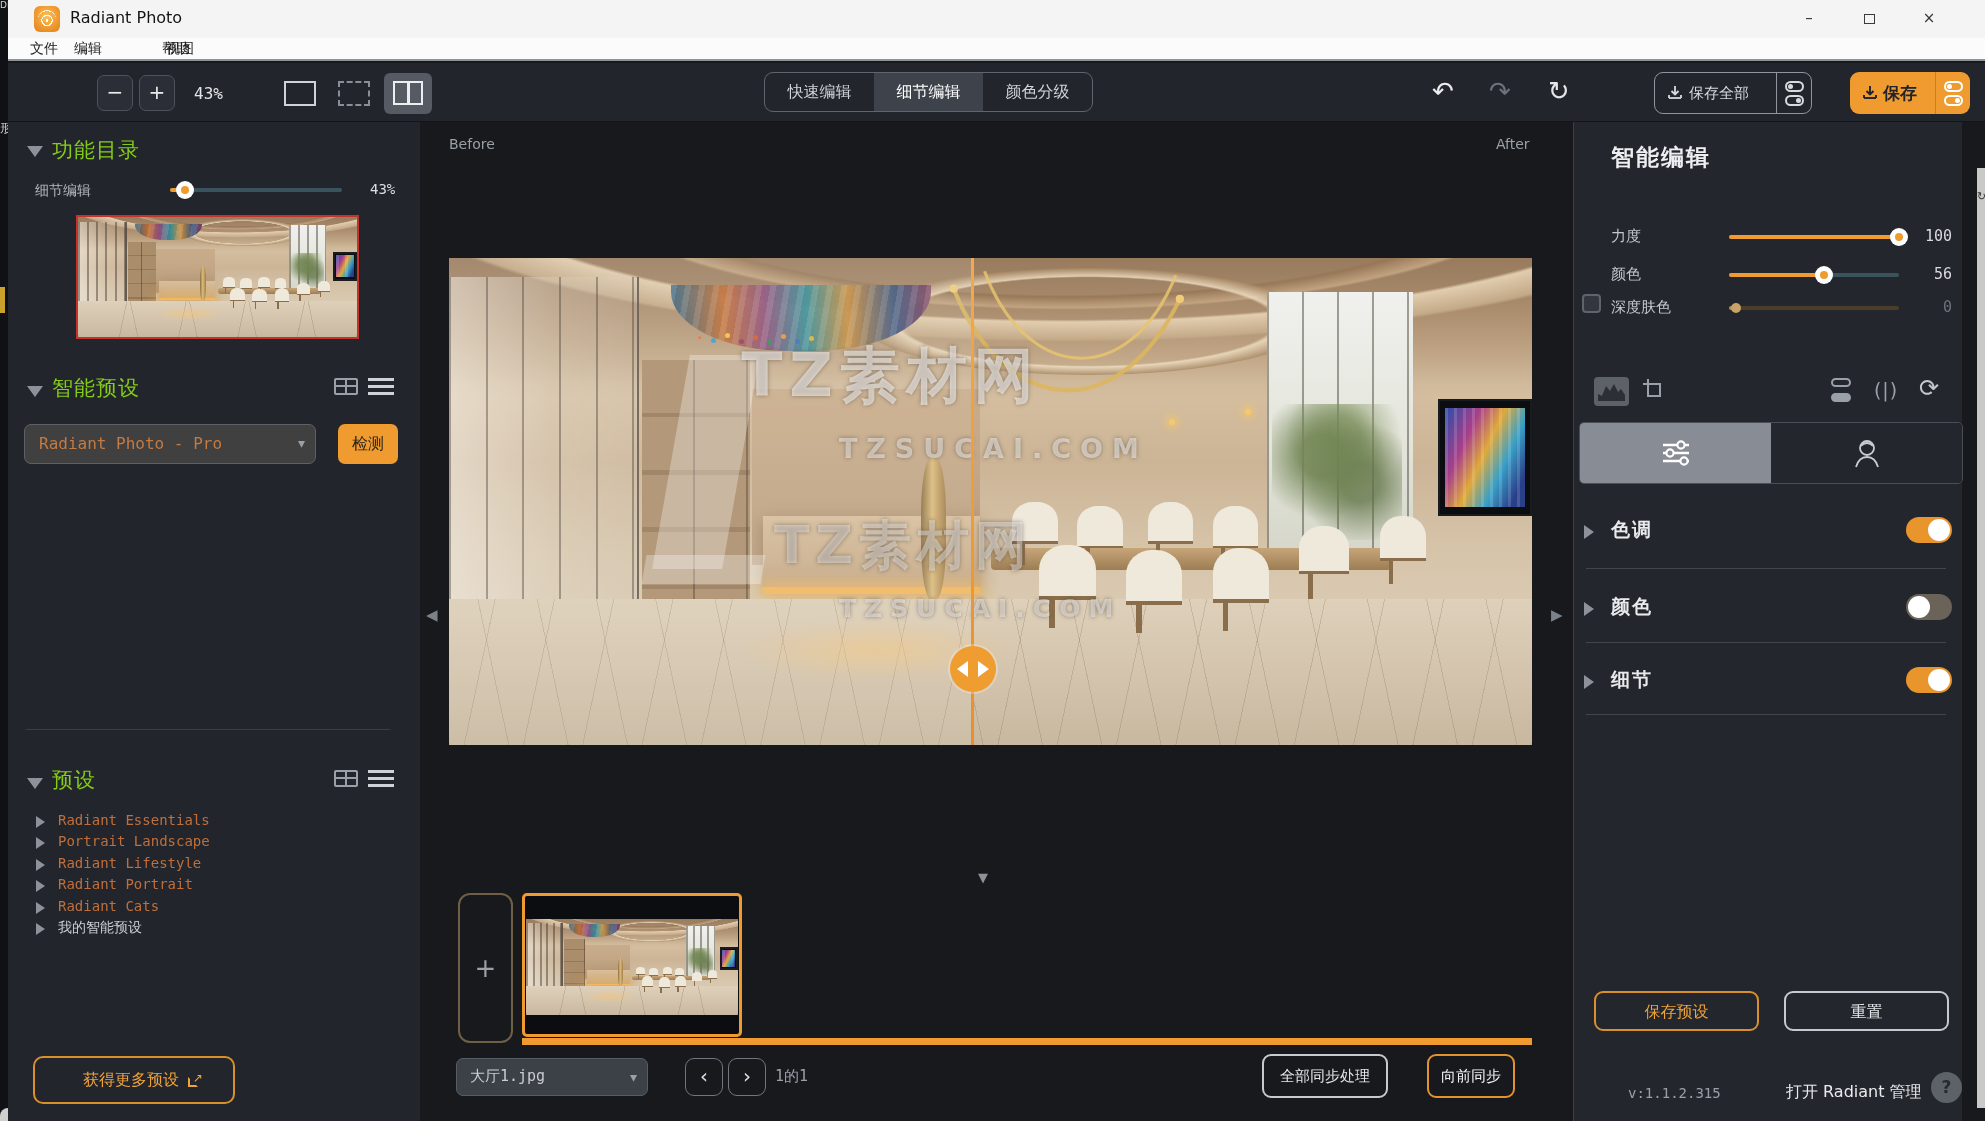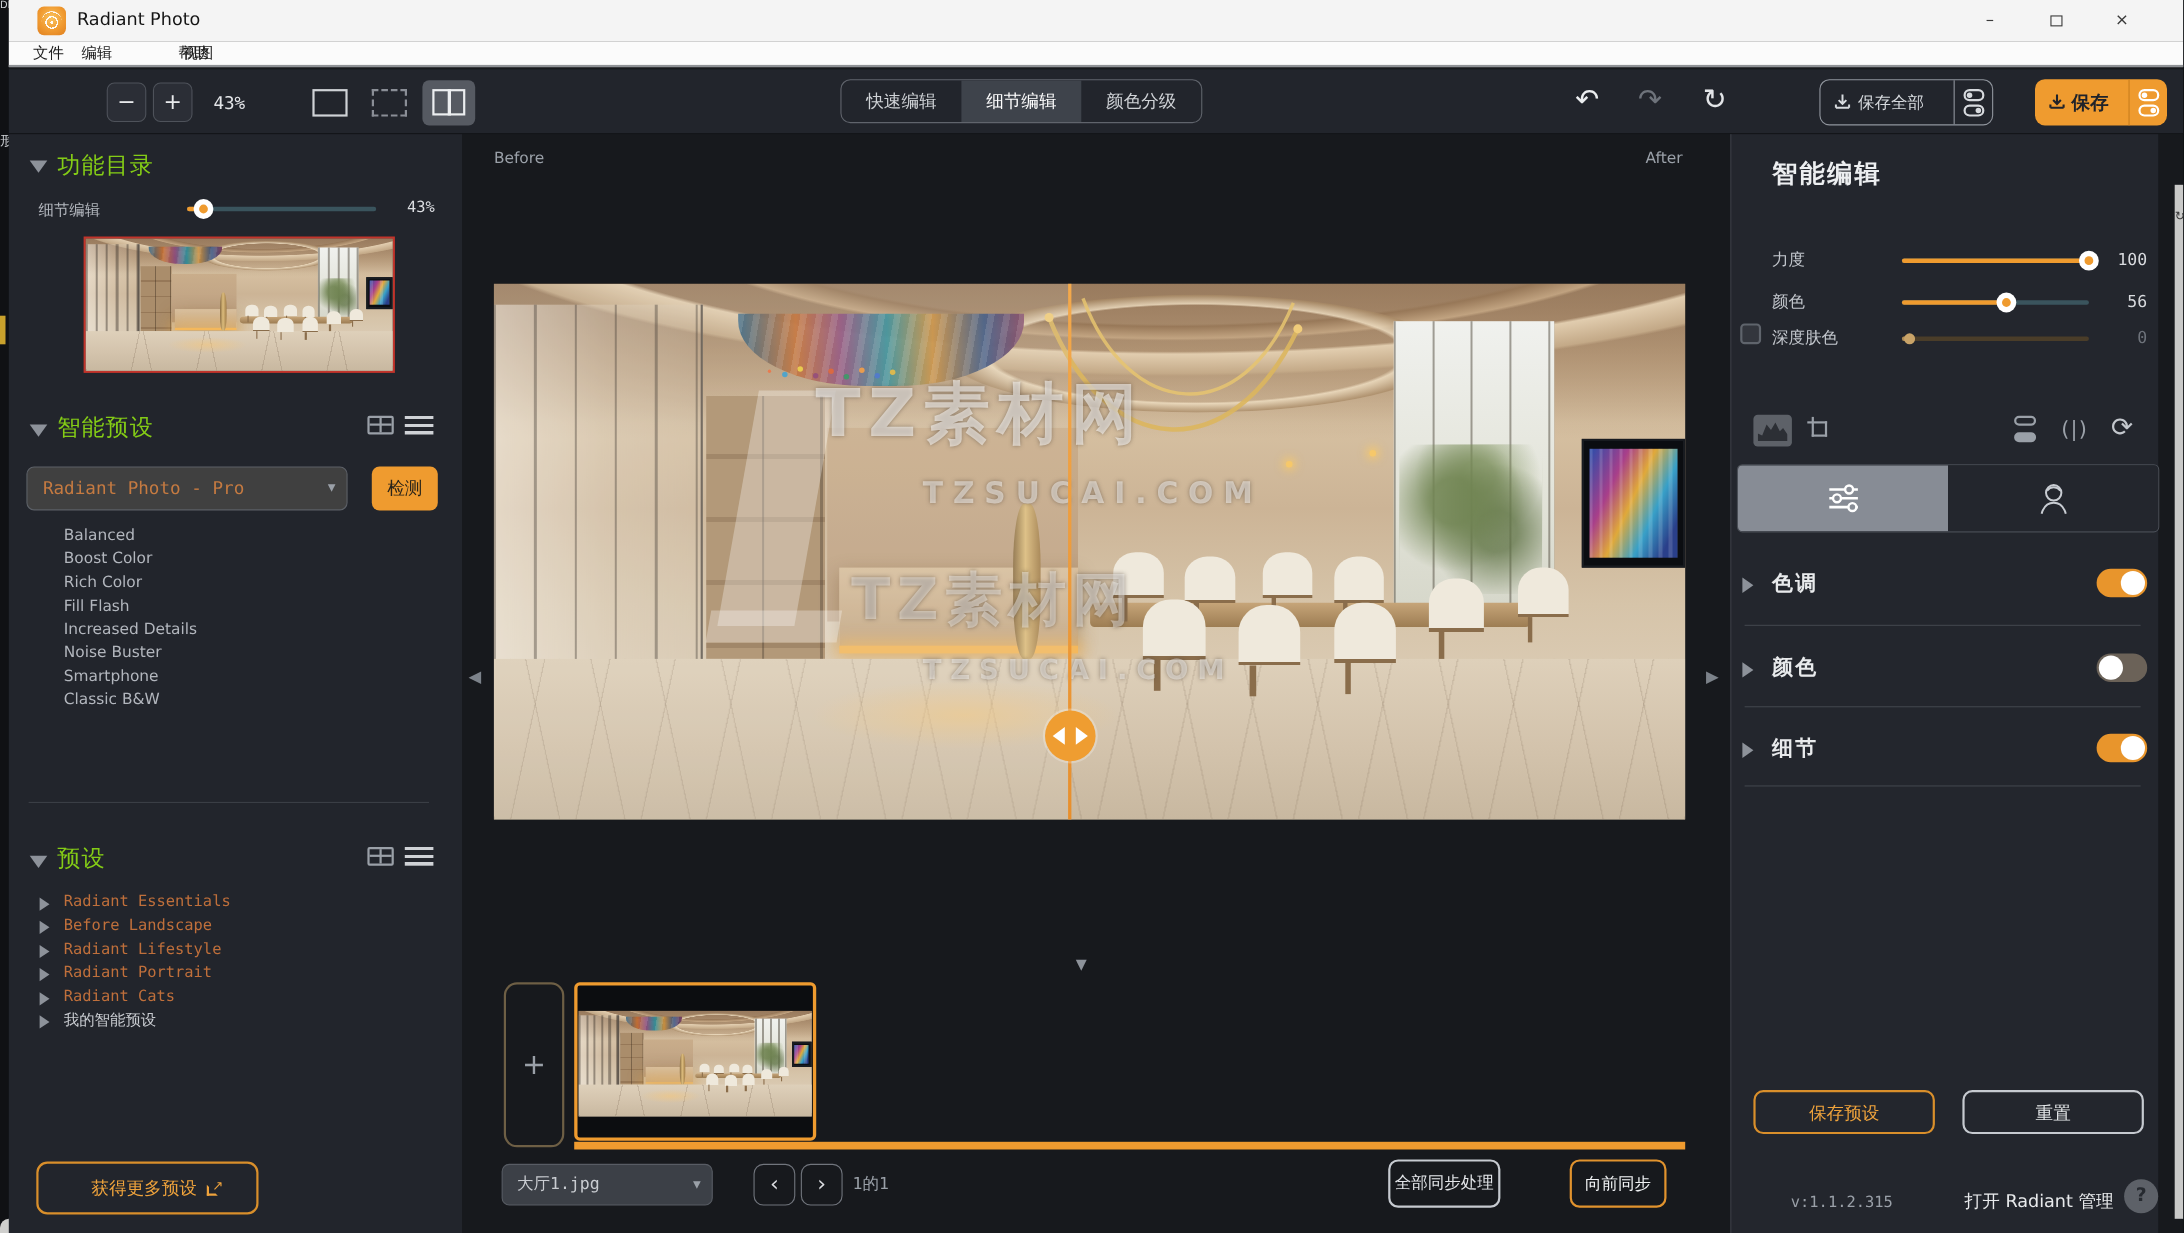--- a/index.html
+++ b/index.html
@@ -204,21 +204,21 @@
   #film-add{position:absolute;left:38px;top:771px;width:55px;height:150px;border:2px solid #6e5f45;border-radius:12px;color:#9aa0a8;font-size:26px;text-align:center;line-height:146px;}
   #film-thumb{position:absolute;left:102px;top:771px;width:220px;height:144px;border:3px solid #ef9b2f;border-radius:5px;background:#0c0d10;}
   #film-bar{position:absolute;left:102px;top:916px;width:1010px;height:7px;background:#ef9b2f;}
 
   
   #file-dropdown{position:absolute;left:36px;top:936px;width:192px;height:38px;background:#3c4047;border:1px solid #585c64;border-radius:7px;}
   #file-dropdown .val{position:absolute;left:13px;top:8px;font-size:15px;color:#c9ccd1;font-family:"DejaVu Sans Mono",monospace;}
   .navbtn{position:absolute;top:936px;width:38px;height:38px;border:1px solid #71757d;border-radius:9px;color:#dcdee2;font-size:20px;text-align:center;line-height:35px;}
   #prev-btn{left:265px;} #next-btn{left:308px;}
   #page-indicator{position:absolute;left:355px;top:945px;font-size:15px;color:#9aa0a8;font-family:"DejaVu Sans Mono",monospace;}
-  #sync-all-btn{position:absolute;left:842px;top:932px;width:102px;height:44px;border:2px solid #c6cad0;border-radius:9px;color:#e3e5e9;font-size:15px;text-align:center;line-height:41px;font-family:Liberation Mono, monospace;}
+  #sync-all-btn{position:absolute;left:842px;top:932px;width:126px;height:44px;border:2px solid #c6cad0;border-radius:9px;color:#e3e5e9;font-size:15px;text-align:center;line-height:41px;}
   #sync-fwd-btn{position:absolute;left:1007px;top:932px;width:88px;height:44px;border:2px solid #e1932e;border-radius:9px;color:#f0f2f4;font-size:15px;text-align:center;line-height:41px;}
 
   
   #right-panel{left:1573px;top:122px;width:389px;height:999px;background:#23262d;border-left:1px solid #3a3e45;}
   #rp-title{position:absolute;left:37px;top:20px;font-size:23px;font-weight:bold;color:#eceef0;letter-spacing:2px;}
   .rp-slider-row{position:absolute;left:0;width:100%;height:24px;}
   .rp-slider-row .lbl{position:absolute;left:37px;top:2px;font-size:15px;color:#c3c7cd;}
   .rp-slider-row .slider-track{left:155px;top:10px;width:170px;}
   .rp-slider-row .val{position:absolute;left:330px;top:2px;width:48px;text-align:right;font-size:15px;color:#d8dade;font-family:"DejaVu Sans Mono",monospace;}
   #sl-row0{top:103px;} #sl-row1{top:141px;} #sl-row2{top:174px;}
@@ -395,46 +395,36 @@
     <div class="sec-header" id="sp-title">智能预设</div>
     <div class="grid-icon" id="sp-grid"></div>
     <div class="list-icon" id="sp-list"></div>
 
     <div id="sp-dropdown">
       <span class="val">Radiant Photo - Pro</span>
       <span class="chev">▾</span>
     </div>
     <div id="detect-btn">检测</div>
 
-    <div id="sp-list-items">
-      <div>Balanced</div>
-      <div>Boost Color</div>
-      <div>Rich Color</div>
-      <div>Fill Flash</div>
-      <div>Increased Details</div>
-      <div>Noise Buster</div>
-      <div>Smartphone</div>
-      <div>Classic B&amp;W</div>
-    </div>
 
     <div id="panel-divider"></div>
 
     <div class="tri-down" id="pr-tri"></div>
     <div class="sec-header" id="pr-title">预设</div>
     <div class="grid-icon" id="pr-grid"></div>
     <div class="list-icon" id="pr-list"></div>
 
     <div id="preset-groups">
       <div class="preset-row">
           <span class="tri-right"></span>
           <span class="lbl">Radiant Essentials</span>
         </div>
       <div class="preset-row">
           <span class="tri-right"></span>
-          <span class="lbl">Before Landscape</span>
+          <span class="lbl">Portrait Landscape</span>
         </div>
       <div class="preset-row">
           <span class="tri-right"></span>
           <span class="lbl">Radiant Lifestyle</span>
         </div>
       <div class="preset-row">
           <span class="tri-right"></span>
           <span class="lbl">Radiant Portrait</span>
         </div>
       <div class="preset-row">

